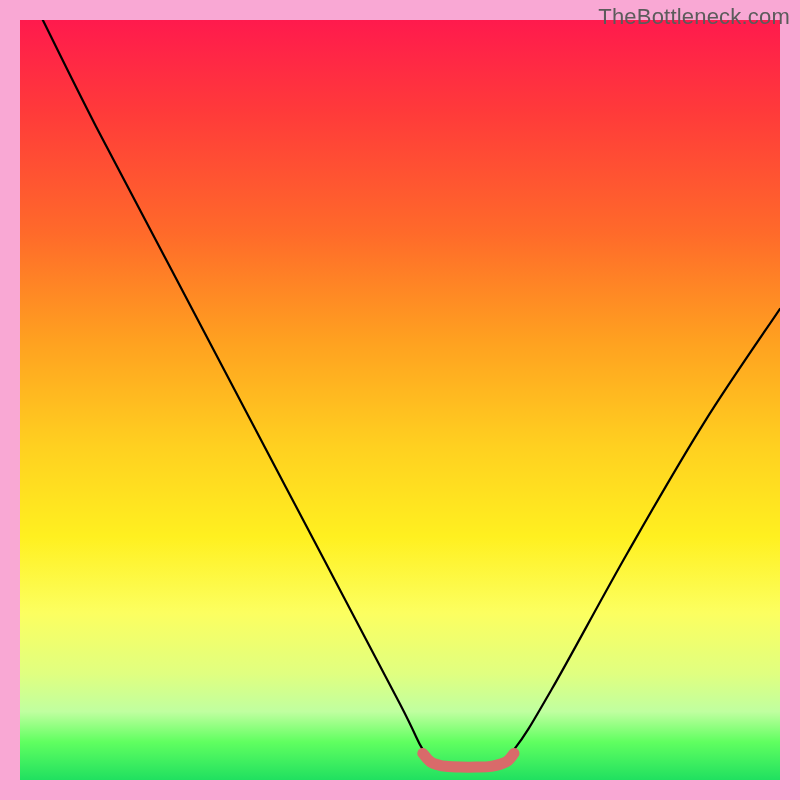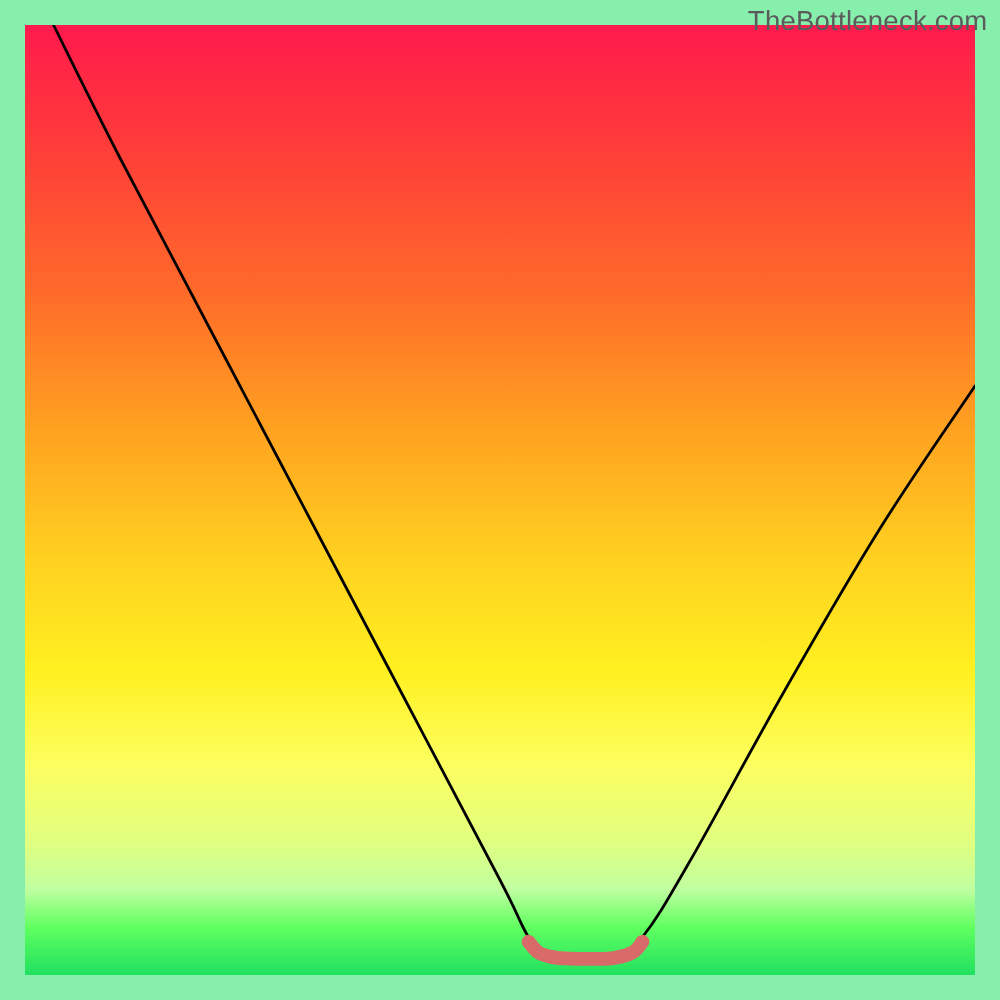--- a/index.html
+++ b/index.html
@@ -1,21 +1,21 @@
 <!DOCTYPE html>
 <html><head>
 <meta charset="utf-8">
 <style>
   * { margin: 0; padding: 0; box-sizing: border-box; }
   html, body { width: 800px; height: 800px; overflow: hidden; background: #000; }
   .chart-container {
     position: relative;
     width: 800px;
     height: 800px;
-    background: #86efac;
+    background: #f9a8d4;
   }
   .plot-area {
     position: absolute;
     left: 20px;
     top: 20px;
     width: 760px;
     height: 760px;
     background: linear-gradient(to bottom,
       #ff1a4d 0%,
       #ff3a3a 12%,

